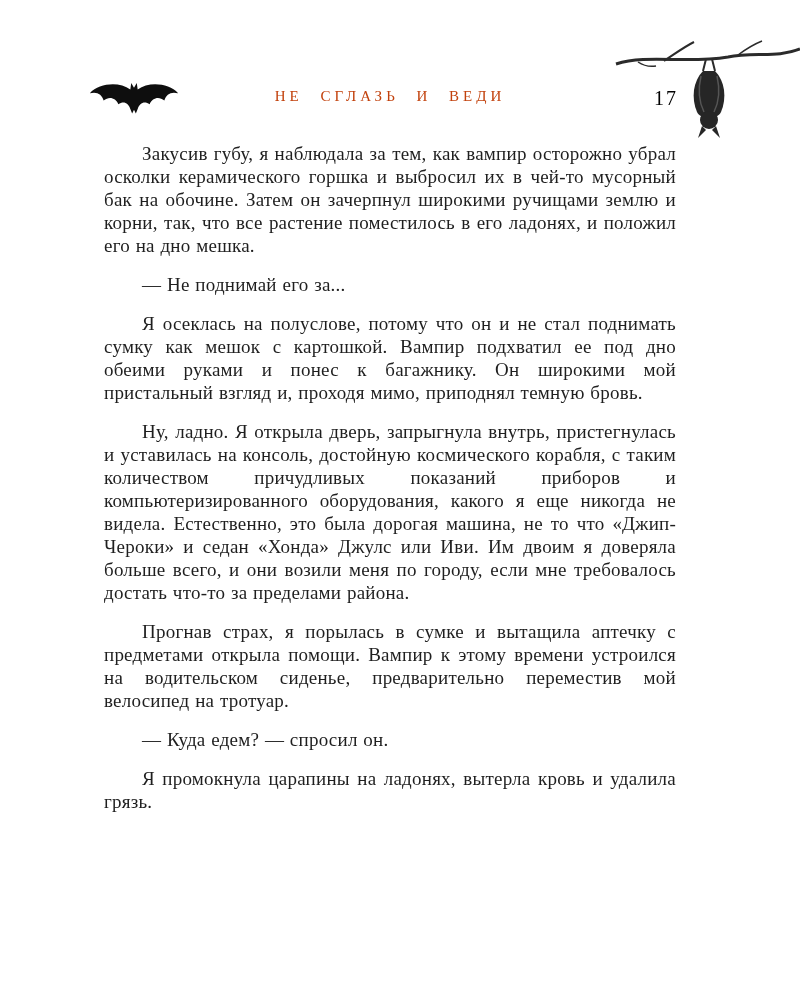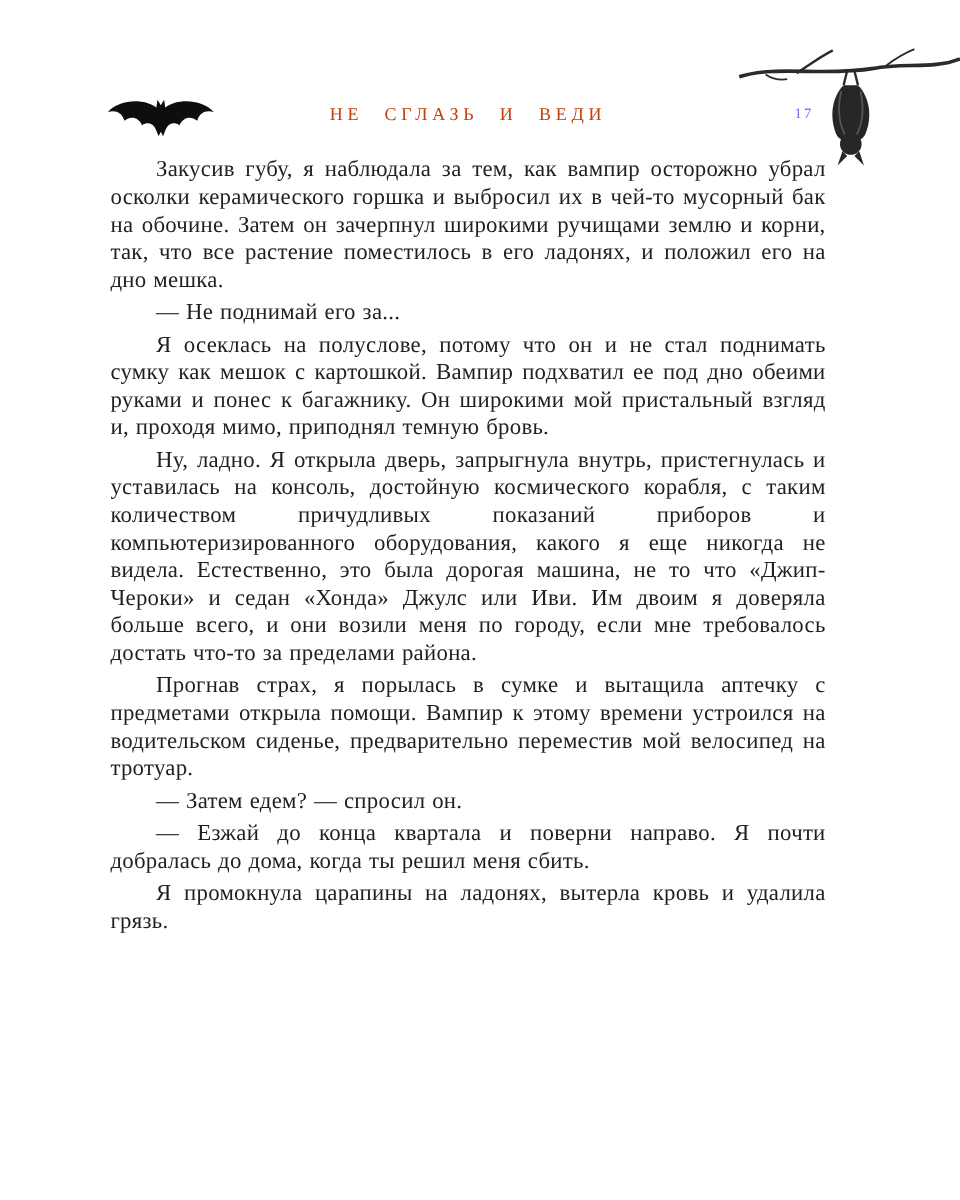--- a/index.html
+++ b/index.html
@@ -45,39 +45,39 @@
     text-align: center;
     font-size: 15px;
     letter-spacing: 4px;
     word-spacing: 10px;
     color: #c2410c;
   }
   .page-number {
     position: absolute;
     right: 14px;
     top: -1px;
-    font-size: 12px;
+    font-size: 20px;
     letter-spacing: 2px;
-    color: #8b5cf6;
+    color: #000000;
   }
   .body-text {
     position: absolute;
     left: 88px;
     right: 108px;
     top: 126px;
     text-align: justify;
     font-size: 19px;
     line-height: 23px;
     letter-spacing: 0.012em;
     word-spacing: 0.04em;
     hyphens: auto;
     -webkit-hyphens: auto;
   }
   .body-text p {
-    margin: 4px;
+    margin: 16px;
     text-indent: 38px;
   }
 </style>
 </head>
 <body>
 
 <div class="page">
 
   <svg class="corner-art" viewBox="0 0 202 100" aria-hidden="true">
     <path d="M18 24 C50 14 88 24 130 17 C155 12 180 18 202 9" stroke="#2b2b2b" stroke-width="3" fill="none"></path>
@@ -111,18 +111,17 @@
 
     <div class="page-number">17</div>
   </div>
 
   <div class="body-text" lang="ru">
     <p>Закусив губу, я наблюдала за тем, как вампир осторожно убрал осколки керамического горшка и выбросил их в чей-то мусорный бак на обочине. Затем он зачерпнул широкими ручищами землю и корни, так, что все растение поместилось в его ладонях, и положил его на дно мешка.</p>
     <p>— Не поднимай его за...</p>
     <p>Я осеклась на полуслове, потому что он и не стал поднимать сумку как мешок с картошкой. Вампир подхватил ее под дно обеими руками и понес к багажнику. Он широкими мой пристальный взгляд и, проходя мимо, приподнял темную бровь.</p>
     <p>Ну, ладно. Я открыла дверь, запрыгнула внутрь, пристегнулась и уставилась на консоль, достойную космического корабля, с таким количеством причудливых показаний приборов и компьютеризированного оборудования, какого я еще никогда не видела. Естественно, это была дорогая машина, не то что «Джип-Чероки» и седан «Хонда» Джулс или Иви. Им двоим я доверяла больше всего, и они возили меня по городу, если мне требовалось достать что-то за пределами района.</p>
     <p>Прогнав страх, я порылась в сумке и вытащила аптечку с предметами открыла помощи. Вампир к этому времени устроился на водительском сиденье, предварительно переместив мой велосипед на тротуар.</p>
-    <p>— Затем едем? — спросил он.</p>
-    <p>— Езжай до конца квартала и поверни направо. Я почти добралась до дома, когда ты решил меня сбить.</p>
+    <p>— Куда едем? — спросил он.</p>
     <p>Я промокнула царапины на ладонях, вытерла кровь и удалила грязь.</p>
   </div>
 
 </div>
 
 </body></html>

